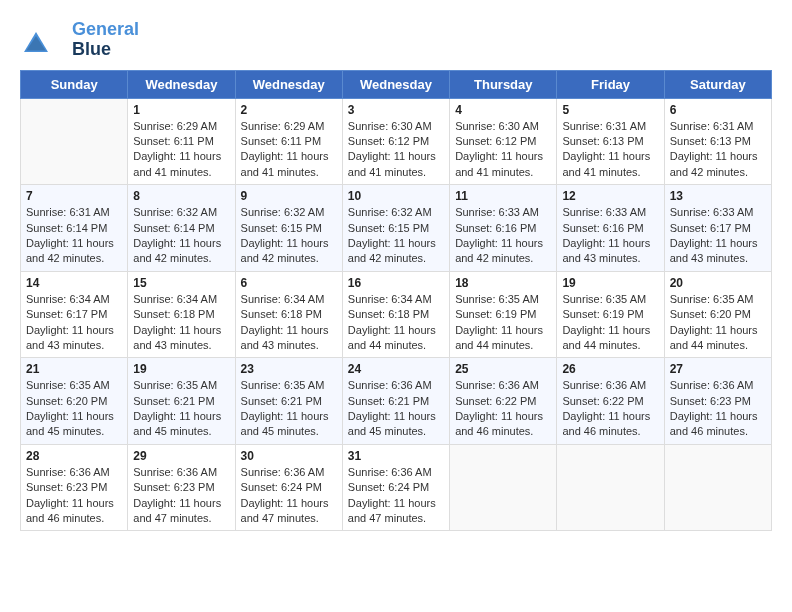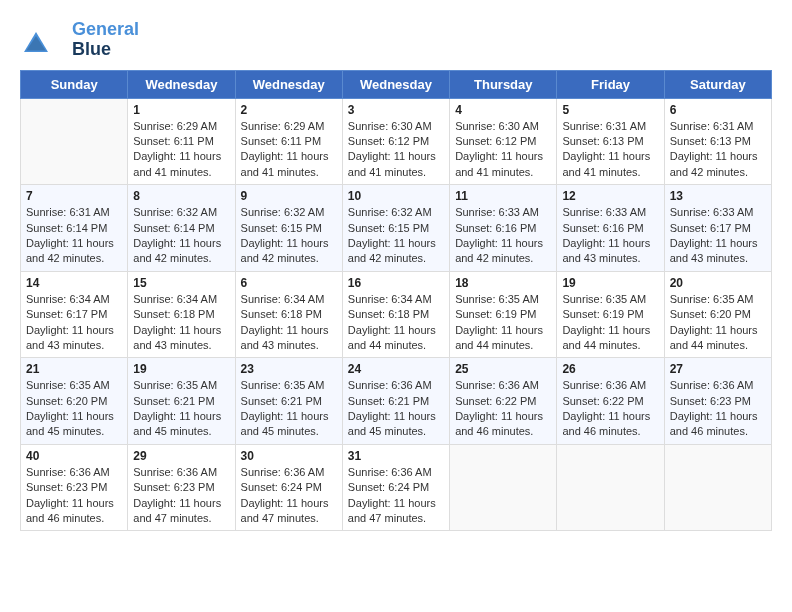--- a/index.html
+++ b/index.html
@@ -340,21 +340,21 @@
         <span class="day-number">27</span>
         <div class="day-info">
           <span>Sunrise: 6:36 AM</span><br>
           <span>Sunset: 6:23 PM</span><br>
           <span>Daylight: 11 hours and 46 minutes.</span>
         </div>
       </td>
       </tr>
       <tr>
         <td>
-        <span class="day-number">40</span>
+        <span class="day-number">28</span>
         <div class="day-info">
           <span>Sunrise: 6:36 AM</span><br>
           <span>Sunset: 6:23 PM</span><br>
           <span>Daylight: 11 hours and 46 minutes.</span>
         </div>
       </td>
         <td>
         <span class="day-number">29</span>
         <div class="day-info">
           <span>Sunrise: 6:36 AM</span><br>

